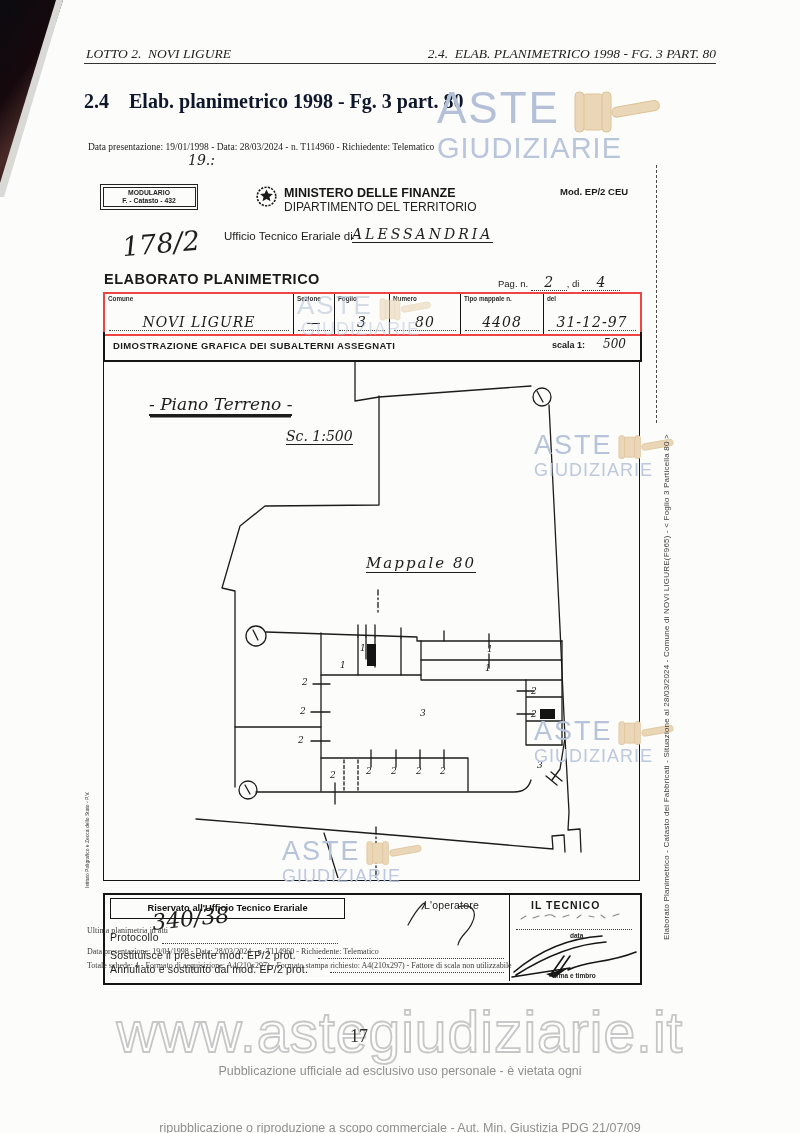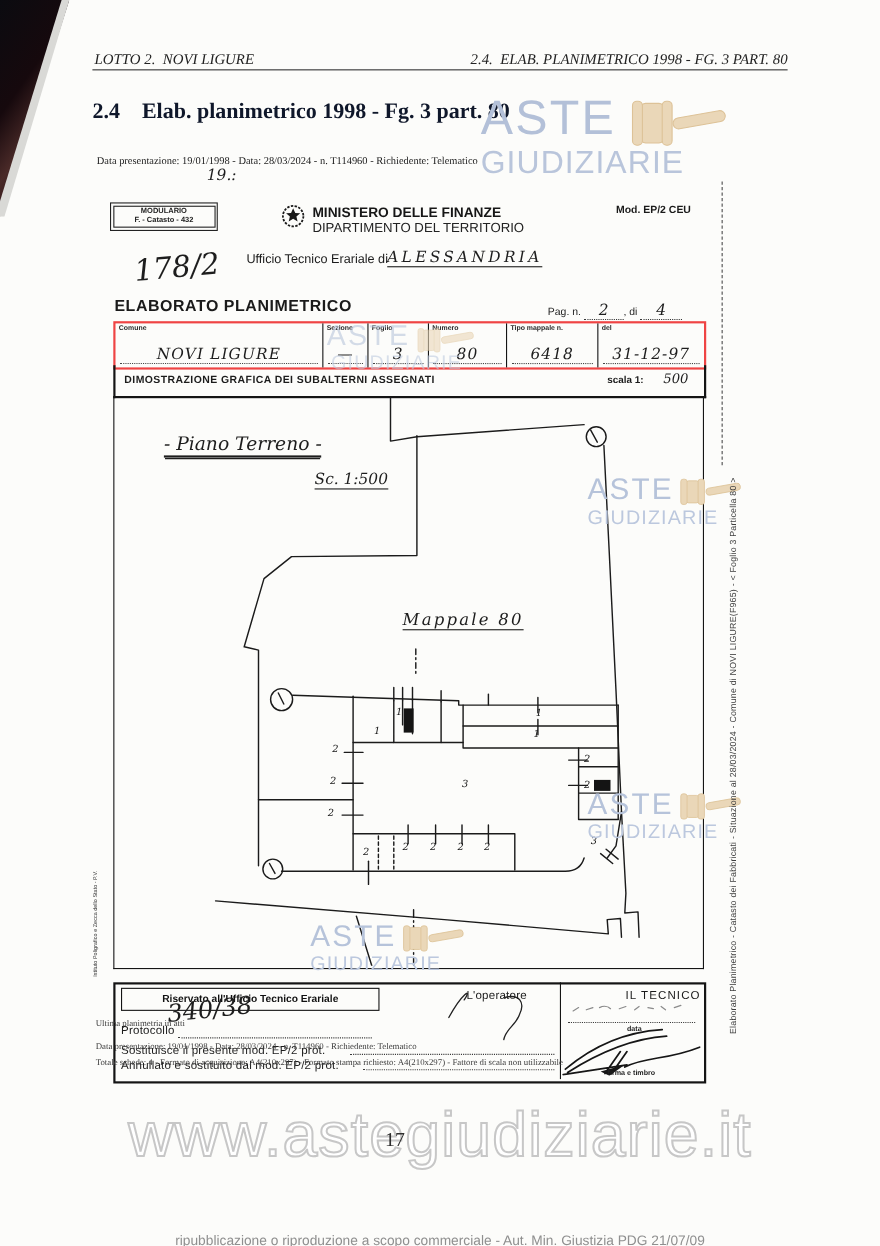--- a/index.html
+++ b/index.html
@@ -128,21 +128,21 @@
     <div class="col" style="width:54px;">
       <div class="h">Foglio</div>
       <div class="v hw">3</div>
     </div>
     <div class="col" style="width:70px;">
       <div class="h">Numero</div>
       <div class="v hw">80</div>
     </div>
     <div class="col" style="width:82px;">
       <div class="h">Tipo mappale n.</div>
-      <div class="v hw">6418</div>
+      <div class="v hw">4408</div>
     </div>
     <div class="col" style="width:96px;">
       <div class="h">del</div>
       <div class="v hw">31-12-97</div>
     </div>
   </div>
 
   <div class="abs wm" style="left:297px;top:292px;opacity:.6;z-index:5;">
     <div class="l1" style="font-size:26px;color:#b9c6dc;">ASTE</div>
     <div class="l2" style="font-size:18px;color:#c0cce0;margin-top:2px;margin-left:4px;">GIUDIZIARIE</div>
@@ -283,33 +283,34 @@
 
   <div class="abs overlay" style="left:87px;top:926px;">Ultima planimetria in atti</div>
   <div class="abs overlay" style="left:87px;top:947px;">Data presentazione: 19/01/1998 - Data: 28/03/2024 - n. T114960 - Richiedente: Telematico</div>
   <div class="abs overlay" style="left:87px;top:961px;">Totale schede: 4 - Formato di acquisizione: A4(210x297) - Formato stampa richiesto: A4(210x297) - Fattore di scala non utilizzabile</div>
 
   <div class="abs formlbl" style="left:424px;top:899px;">L'operatore</div>
   <svg class="abs" style="left:400px;top:895px;" width="105" height="55" viewBox="0 0 105 55">
     <path d="M8,30 C20,8 30,2 22,14 M58,12 C72,8 78,16 72,28 C68,38 60,40 58,50" stroke="#222" stroke-width="1.2" fill="none" stroke-linecap="round"></path>
   </svg>
 
-  <div class="abs" style="left:511px;top:899px;width:126px;text-align:right;font-size:10.5px;font-weight:normal;letter-spacing:1px;">IL TECNICO</div>
+  <div class="abs" style="left:511px;top:899px;width:126px;text-align:left;font-size:10.5px;font-weight:bold;letter-spacing:1px;padding-left:20px;">IL TECNICO</div>
   <svg class="abs" style="left:515px;top:910px;" width="120" height="14" viewBox="0 0 120 14">
     <path d="M6,9 l5,-3 M18,8 l6,-2 M30,6 c4,-2 8,-1 10,1 M48,7 l6,-2 M62,8 l4,-3 M74,6 l5,1 M86,5 l4,3 M98,6 l6,-2" stroke="#8a8a8a" stroke-width="1.1" fill="none" stroke-linecap="round"></path>
   </svg>
   <div class="abs dots" style="left:516px;top:929px;width:116px;"></div>
   <div class="abs tiny-b" style="left:570px;top:932px;">data</div>
   <svg class="abs" style="left:510px;top:930px;" width="132px" height="48" viewBox="0 0 132 48">
     <path d="M4,42 C30,20 60,8 92,6 M6,45 C36,26 66,14 96,12 M2,47 L60,38 M58,40 C78,30 96,34 126,22 M40,46 l14,-20 M46,46 l14,-20" stroke="#161616" stroke-width="1.6" fill="none" stroke-linecap="round"></path>
     <path d="M36,44 l22,-6 -14,10 z" fill="#161616"></path>
   </svg>
   <div class="abs tiny-b" style="left:511px;top:972px;width:126px;text-align:center;">firma e timbro</div>
 
   <div class="abs" id="side-dash"></div>
   <div class="abs" id="side-text">Elaborato Planimetrico - Catasto dei Fabbricati - Situazione al 28/03/2024 - Comune di NOVI LIGURE(F965) - &lt; Foglio 3 Particella 80 &gt;</div>
 
   <div class="abs" id="url-wm">www.astegiudiziarie.it</div>
   <div class="abs" id="page-num">17</div>
 
+  <div class="abs footer" style="top:1064px;">Pubblicazione ufficiale ad esclusivo uso personale - è vietata ogni</div>
   <div class="abs footer" style="top:1084px;margin-top:37px;">ripubblicazione o riproduzione a scopo commerciale - Aut. Min. Giustizia PDG 21/07/09</div>
 
 </div>
 
 </body></html>

